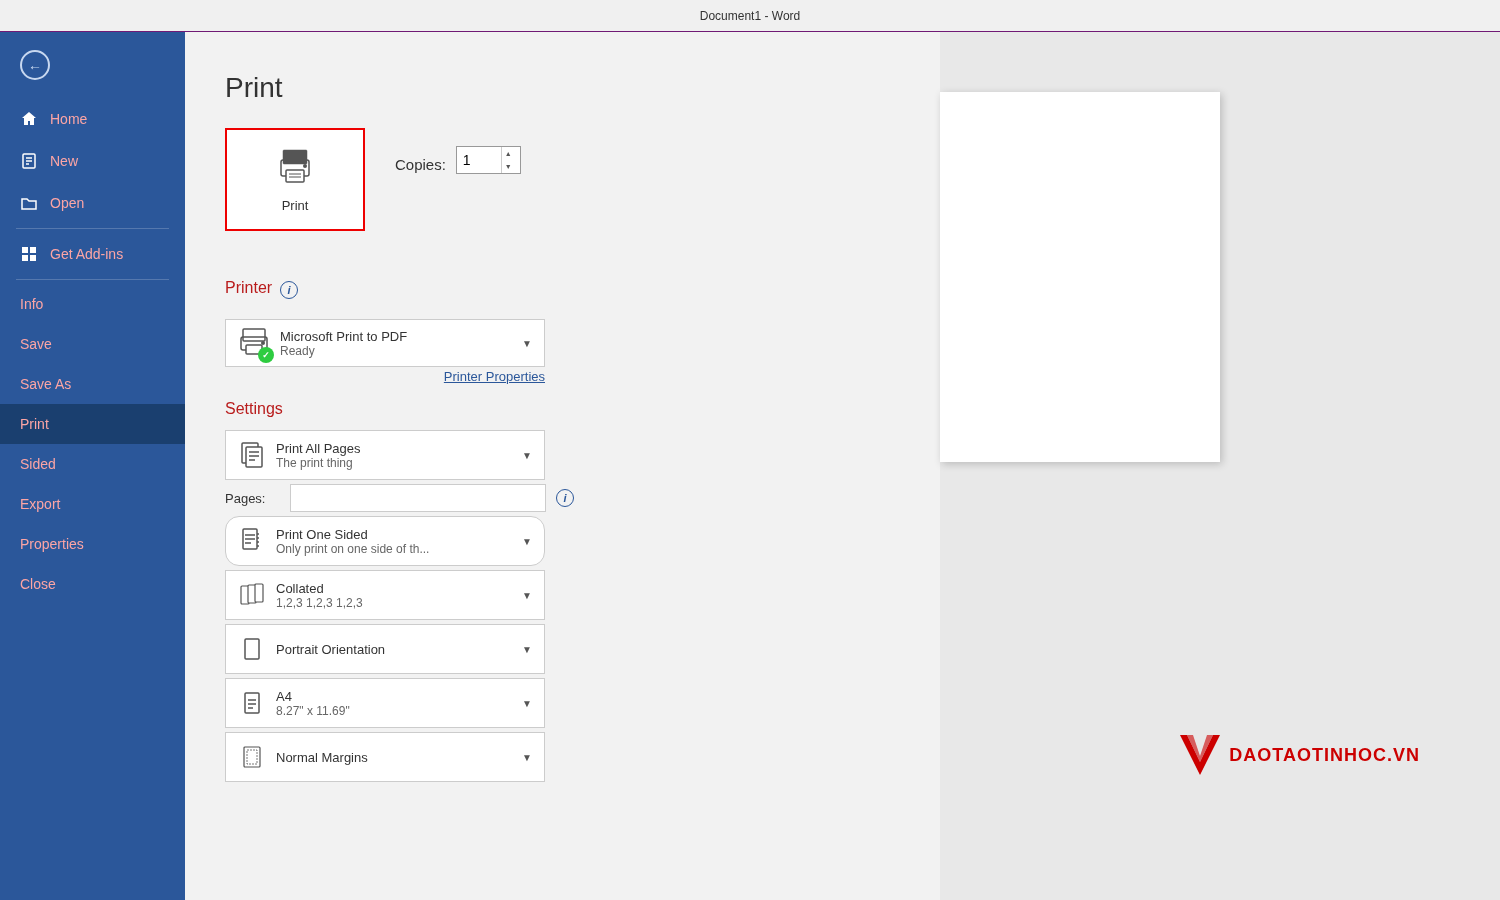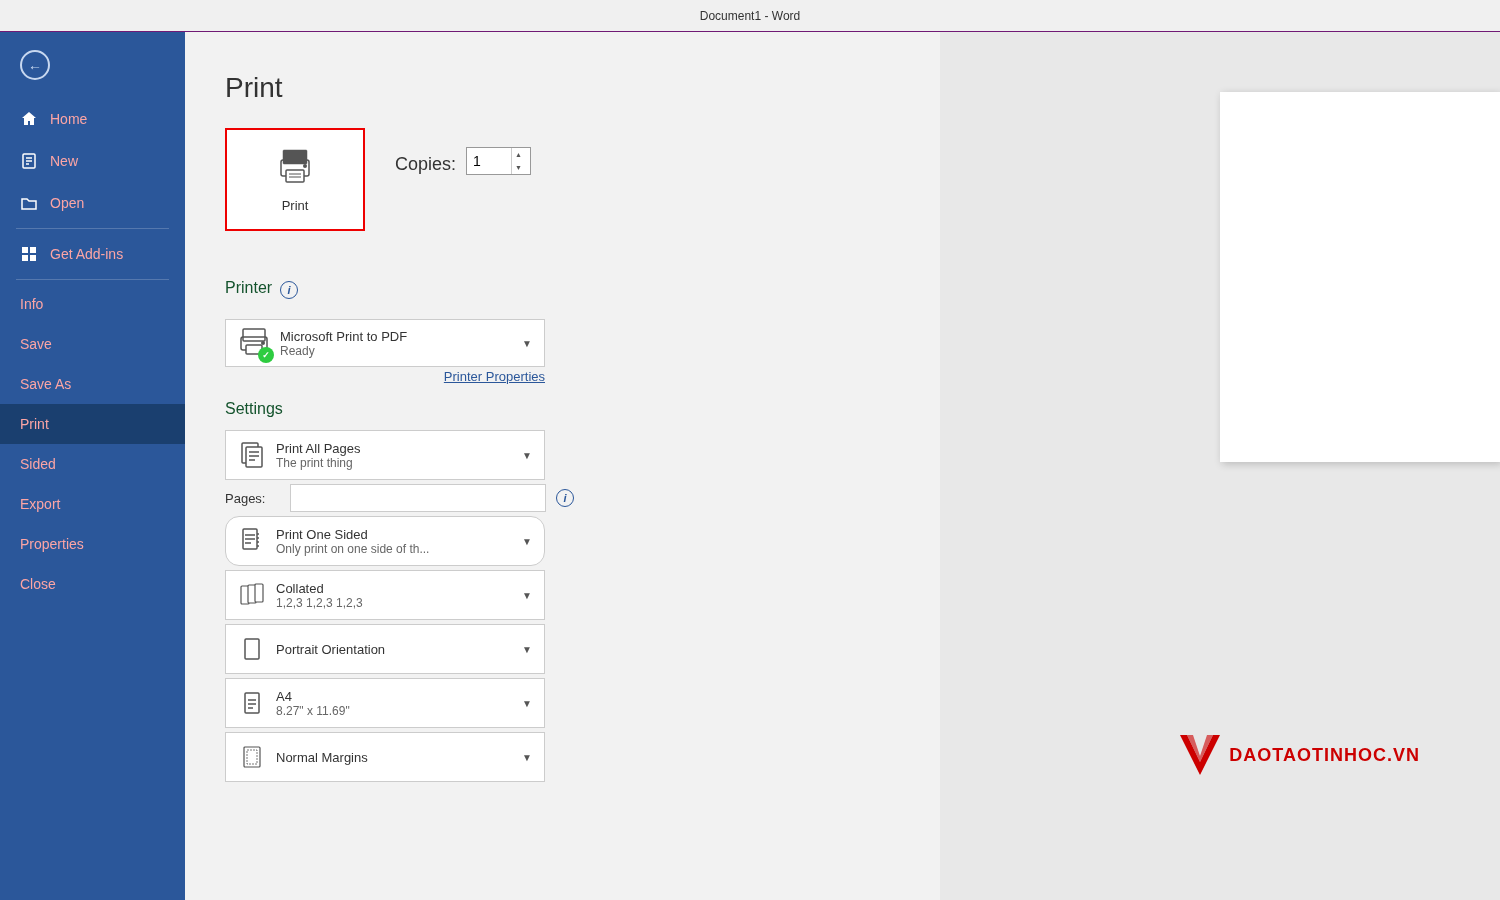--- a/index.html
+++ b/index.html
@@ -124,21 +124,21 @@
     .copies-row {
       display: inline-flex;
       align-items: center;
       gap: 10px;
       margin-left: 30px;
       vertical-align: top;
       margin-top: 18px;
     }
 
     .copies-label {
-      font-size: 18px;
+      font-size: 15px;
       color: #333;
       margin-top: 8px;
     }
 
     .copies-spinner {
       width: 65px;
       height: 28px;
       border: 1px solid #999;
       background: white;
       display: flex;
@@ -169,21 +169,21 @@
       justify-content: center;
       cursor: pointer;
       font-size: 7px;
       color: #555;
       padding: 0 3px;
     }
 
     
     .section-heading {
       font-size: 16px;
-      color: #14532d;
+      color: #b91c1c;
       font-weight: 400;
       margin-bottom: 12px;
       margin-top: 8px;
     }
 
     
     .info-icon-circle {
       display: inline-flex;
       align-items: center;
       justify-content: center;
@@ -331,21 +331,21 @@
     
     .preview-area {
       position: absolute;
       right: 0;
       top: 0;
       width: 560px;
       height: 100%;
       background: #e8e8e8;
       display: flex;
       align-items: flex-start;
-      justify-content: flex-end;
+      justify-content: flex-start;
       padding-top: 60px;
     }
 
     .preview-page {
       width: 280px;
       height: 370px;
       background: white;
       box-shadow: 2px 2px 8px rgba(0,0,0,0.2);
     }
 

